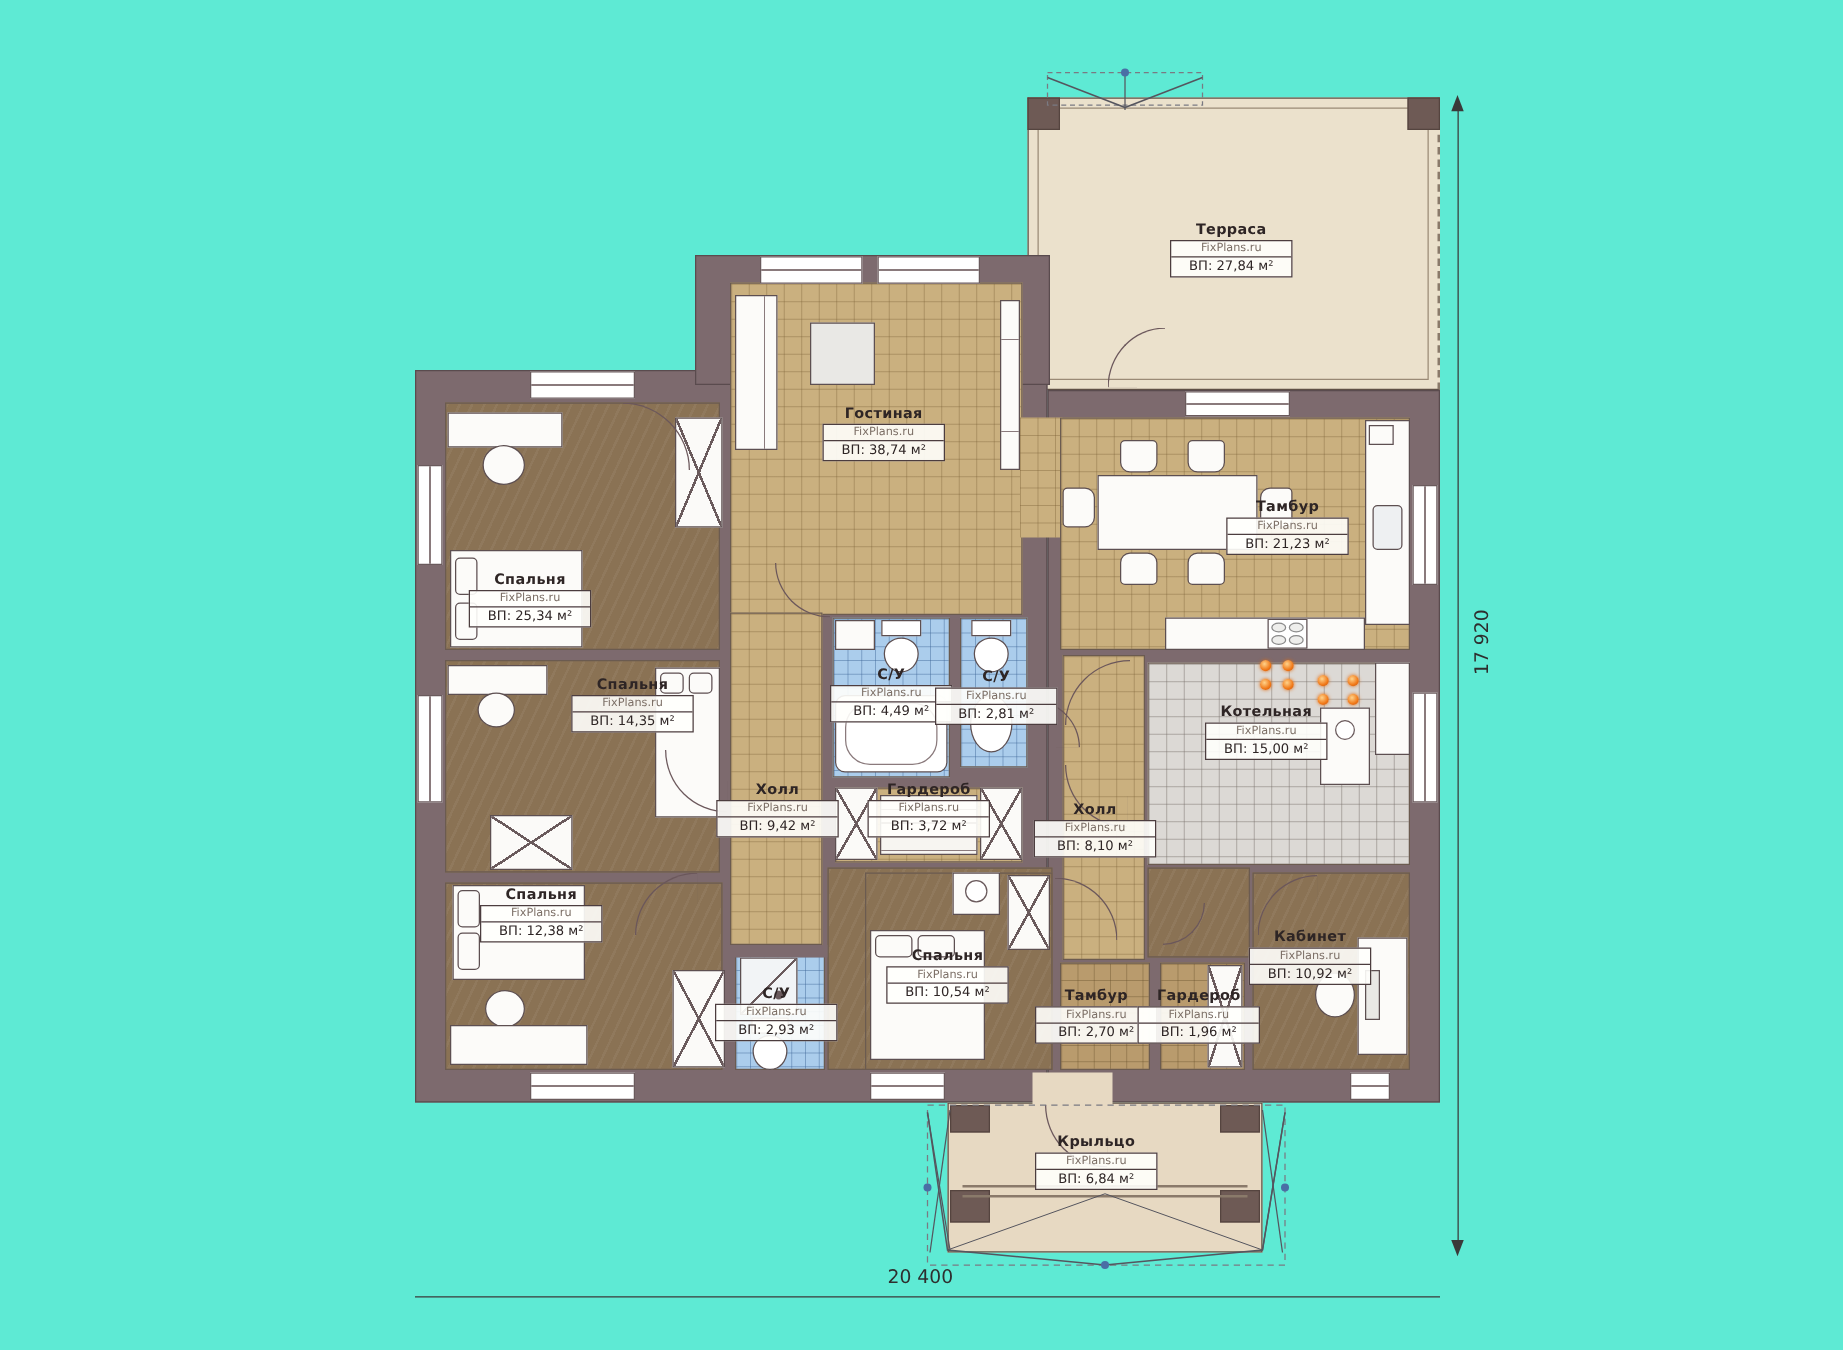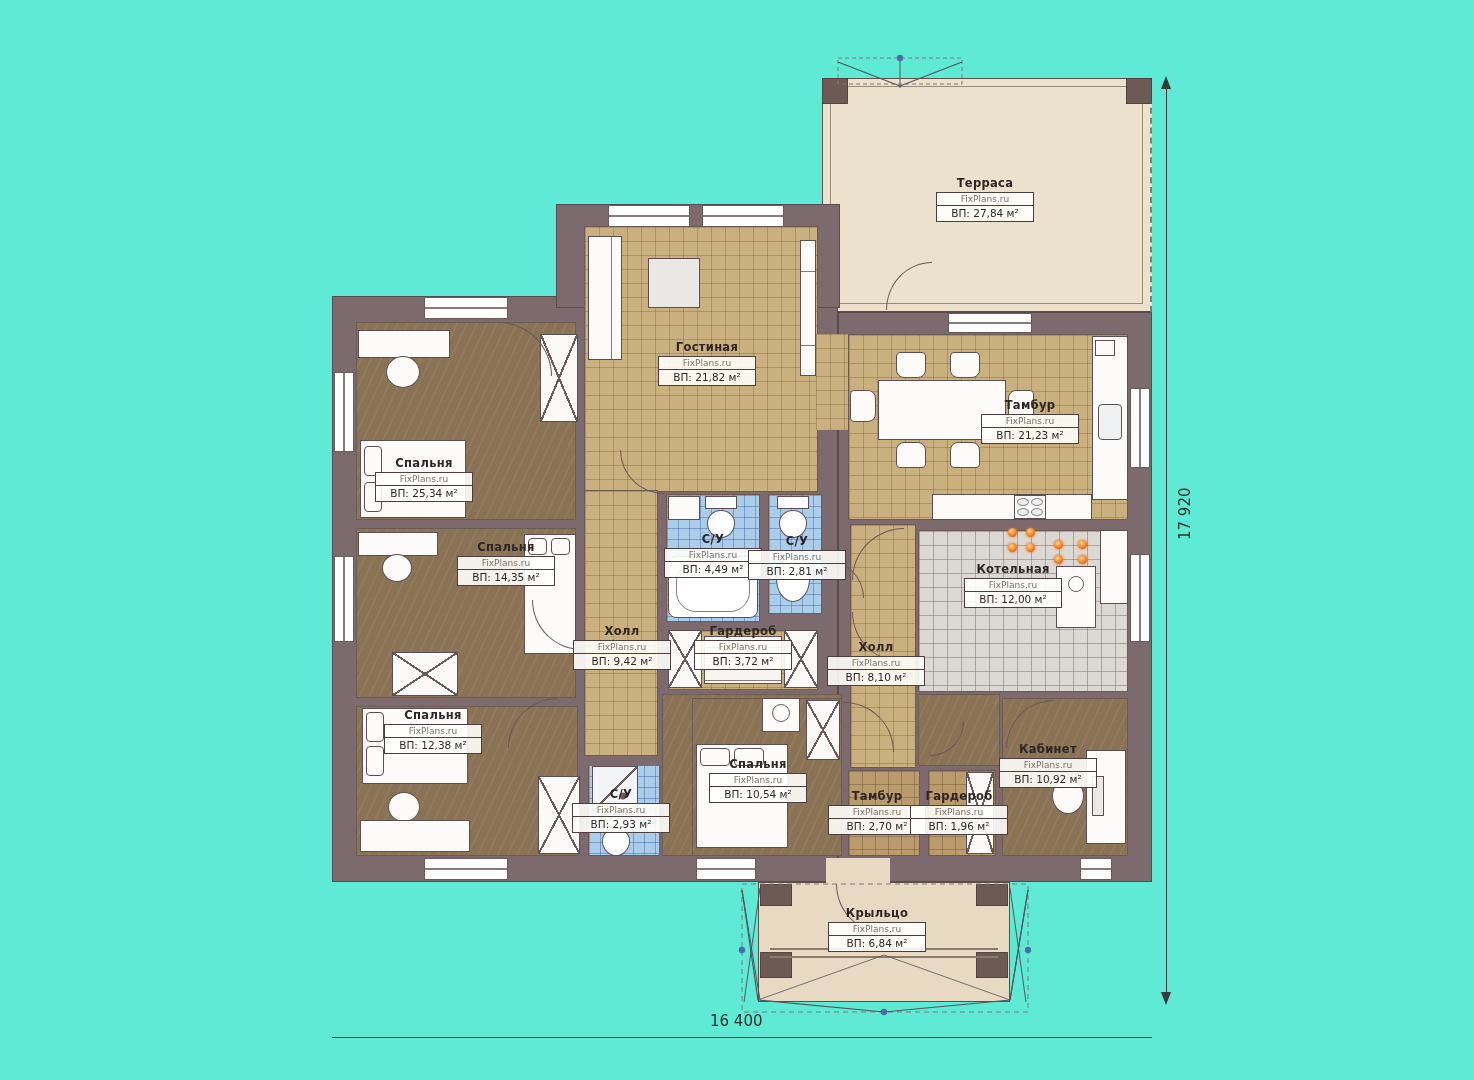--- a/index.html
+++ b/index.html
@@ -266,24 +266,24 @@
     <circle cx="884" cy="1012" r="3.2" fill="#4a6fa5"></circle>
     <circle cx="742" cy="950" r="3.2" fill="#4a6fa5"></circle>
     <circle cx="1028" cy="950" r="3.2" fill="#4a6fa5"></circle>
   </svg>
 
   <div class="rlabel" style="left:925px;top:176px;">
     <div class="rname">Терраса</div>
     <div class="rbox"><div class="wm">FixPlans.ru</div>
     <div class="area">ВП: 27,84 м²</div></div>
   </div>
-  <div class="rlabel" style="left:647px;top:340px;">
+  <div class="rlabel" style="left:647px;top:323px;">
     <div class="rname">Гостиная</div>
     <div class="rbox"><div class="wm">FixPlans.ru</div>
-    <div class="area">ВП: 21,82 м²</div></div>
+    <div class="area">ВП: 38,74 м²</div></div>
   </div>
   <div class="rlabel" style="left:970px;top:398px;">
     <div class="rname">Тамбур</div>
     <div class="rbox"><div class="wm">FixPlans.ru</div>
     <div class="area">ВП: 21,23 м²</div></div>
   </div>
   <div class="rlabel" style="left:364px;top:456px;">
     <div class="rname">Спальня</div>
     <div class="rbox"><div class="wm">FixPlans.ru</div>
     <div class="area">ВП: 25,34 м²</div></div>
@@ -314,21 +314,21 @@
     <div class="area">ВП: 3,72 м²</div></div>
   </div>
   <div class="rlabel" style="left:816px;top:640px;">
     <div class="rname">Холл</div>
     <div class="rbox"><div class="wm">FixPlans.ru</div>
     <div class="area">ВП: 8,10 м²</div></div>
   </div>
   <div class="rlabel" style="left:953px;top:562px;">
     <div class="rname">Котельная</div>
     <div class="rbox"><div class="wm">FixPlans.ru</div>
-    <div class="area">ВП: 12,00 м²</div></div>
+    <div class="area">ВП: 15,00 м²</div></div>
   </div>
   <div class="rlabel" style="left:373px;top:708px;">
     <div class="rname">Спальня</div>
     <div class="rbox"><div class="wm">FixPlans.ru</div>
     <div class="area">ВП: 12,38 м²</div></div>
   </div>
   <div class="rlabel" style="left:561px;top:787px;">
     <div class="rname">С/У</div>
     <div class="rbox"><div class="wm">FixPlans.ru</div>
     <div class="area">ВП: 2,93 м²</div></div>
@@ -353,19 +353,19 @@
     <div class="rbox"><div class="wm">FixPlans.ru</div>
     <div class="area">ВП: 10,92 м²</div></div>
   </div>
   <div class="rlabel" style="left:817px;top:906px;">
     <div class="rname">Крыльцо</div>
     <div class="rbox"><div class="wm">FixPlans.ru</div>
     <div class="area">ВП: 6,84 м²</div></div>
   </div>
 
   <div class="dim-line-h" style="left:332px;top:1037px;width:820px;"></div>
-  <div class="dim-text" style="left:710px;top:1012px;">16 400</div>
+  <div class="dim-text" style="left:710px;top:1012px;">20 400</div>
   <div class="dim-line-v" style="left:1166px;top:82px;height:918px;"></div>
   <div class="arr arr-up" style="left:1161px;top:76px;"></div>
   <div class="arr arr-dn" style="left:1161px;top:992px;"></div>
   <div class="dim-text dim-text-v" style="left:1176px;top:540px;">17 920</div>
 
 </div>
 
 </body></html>

